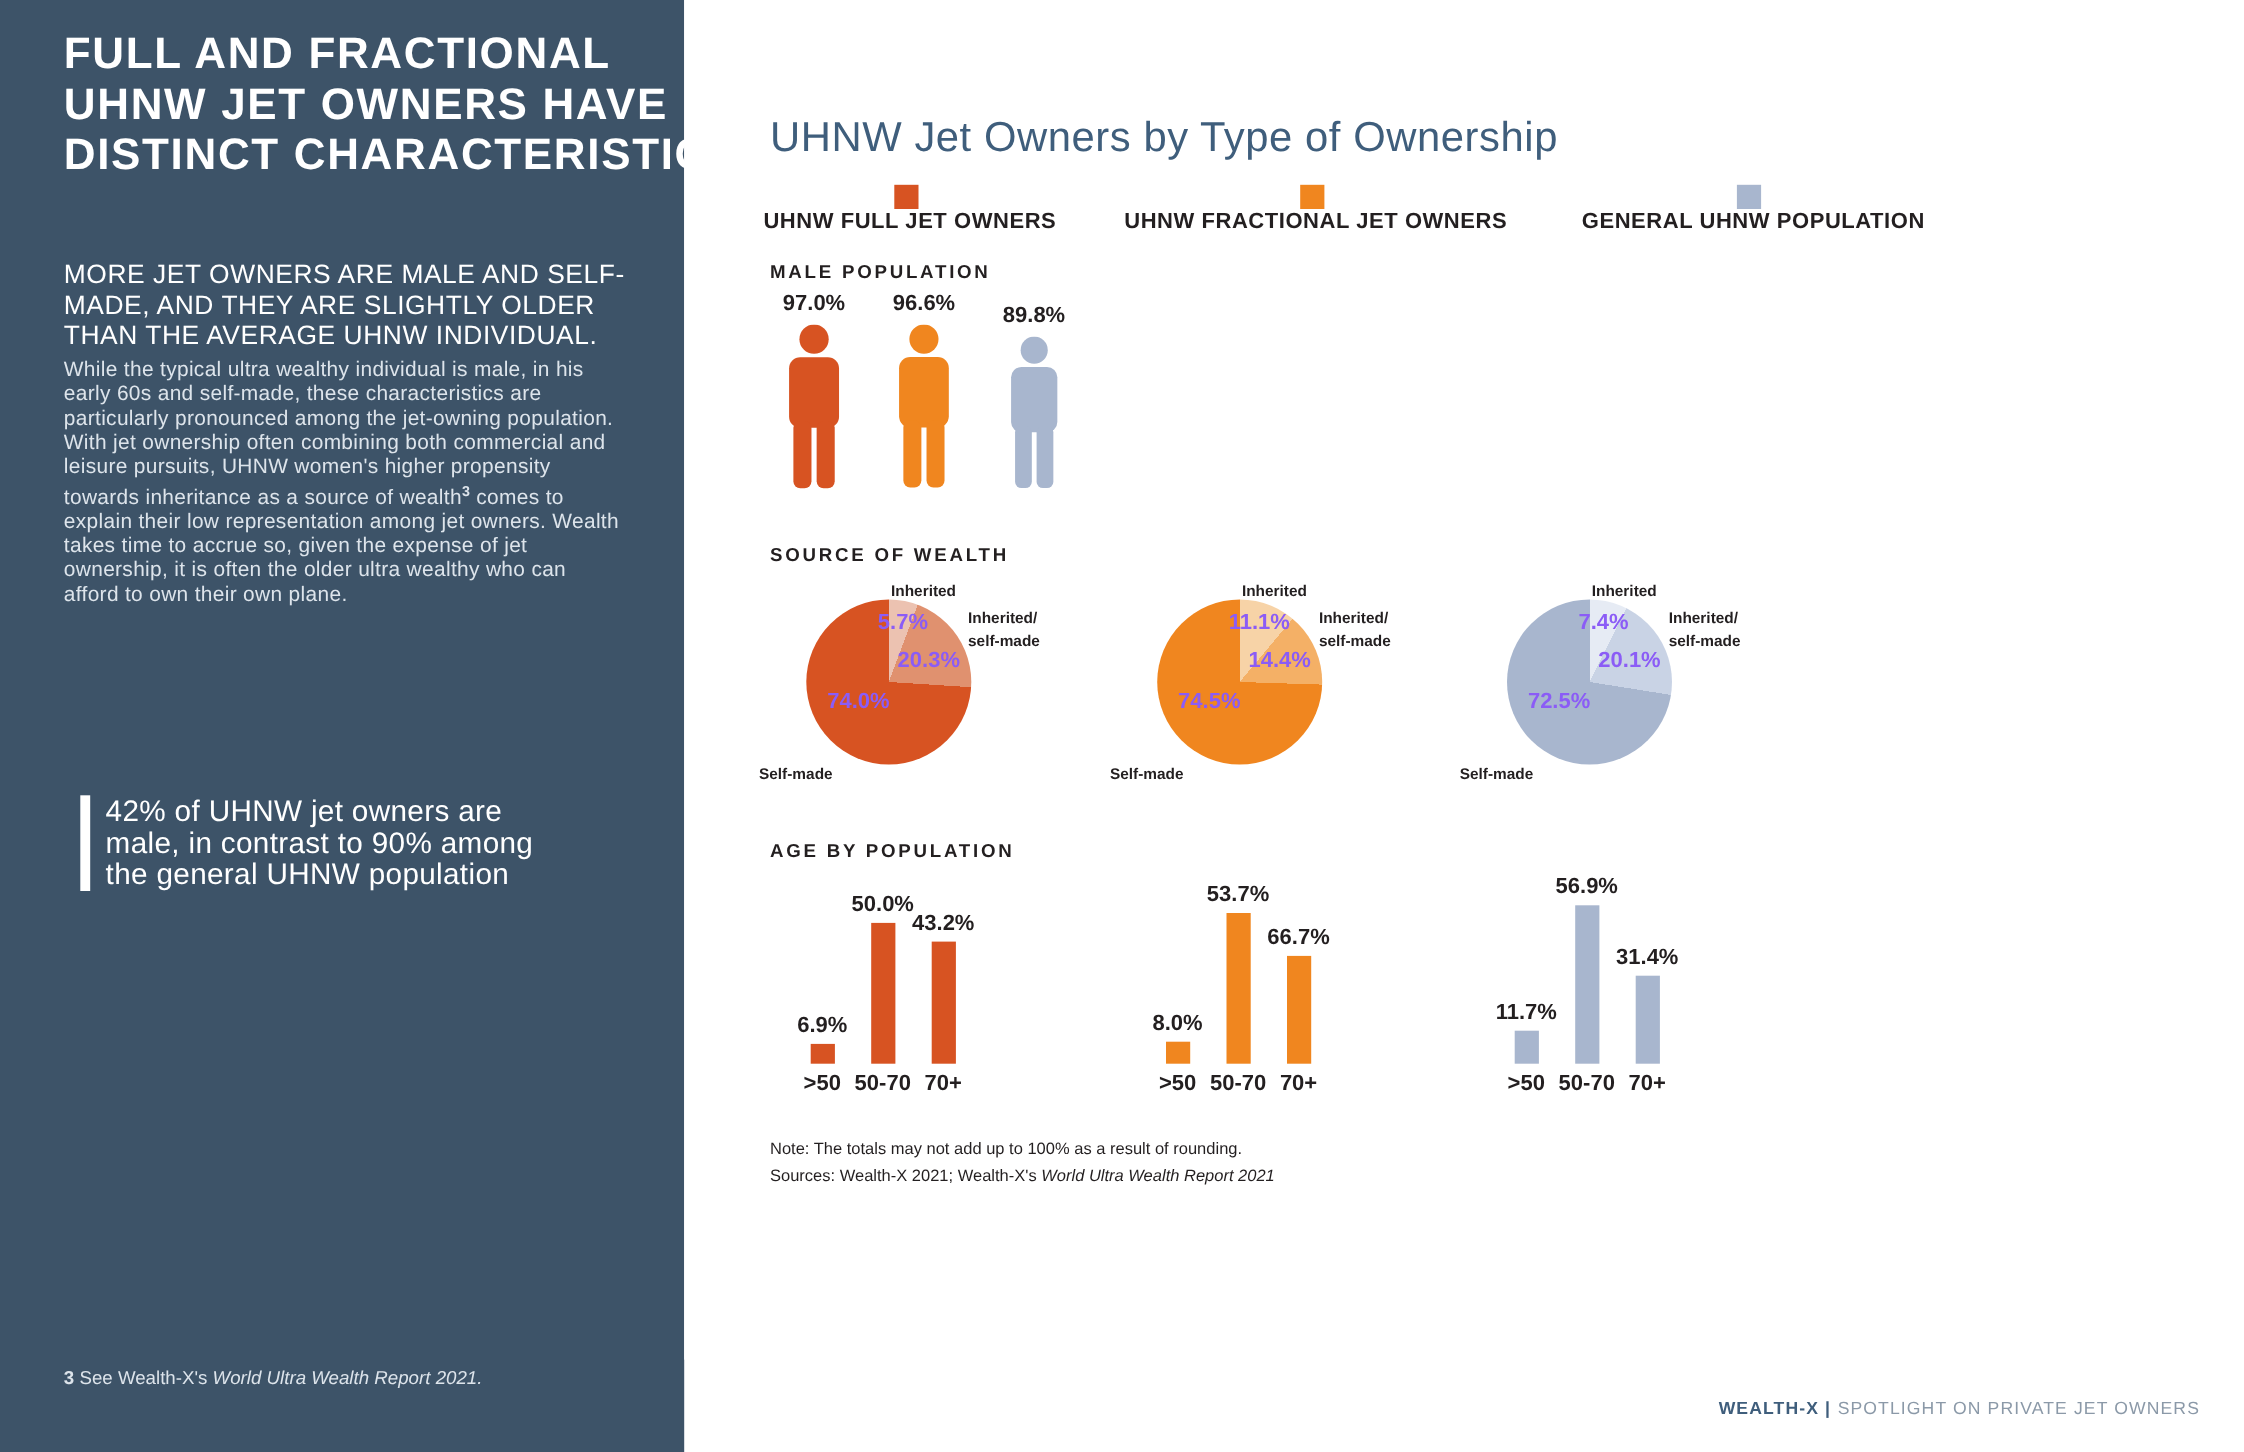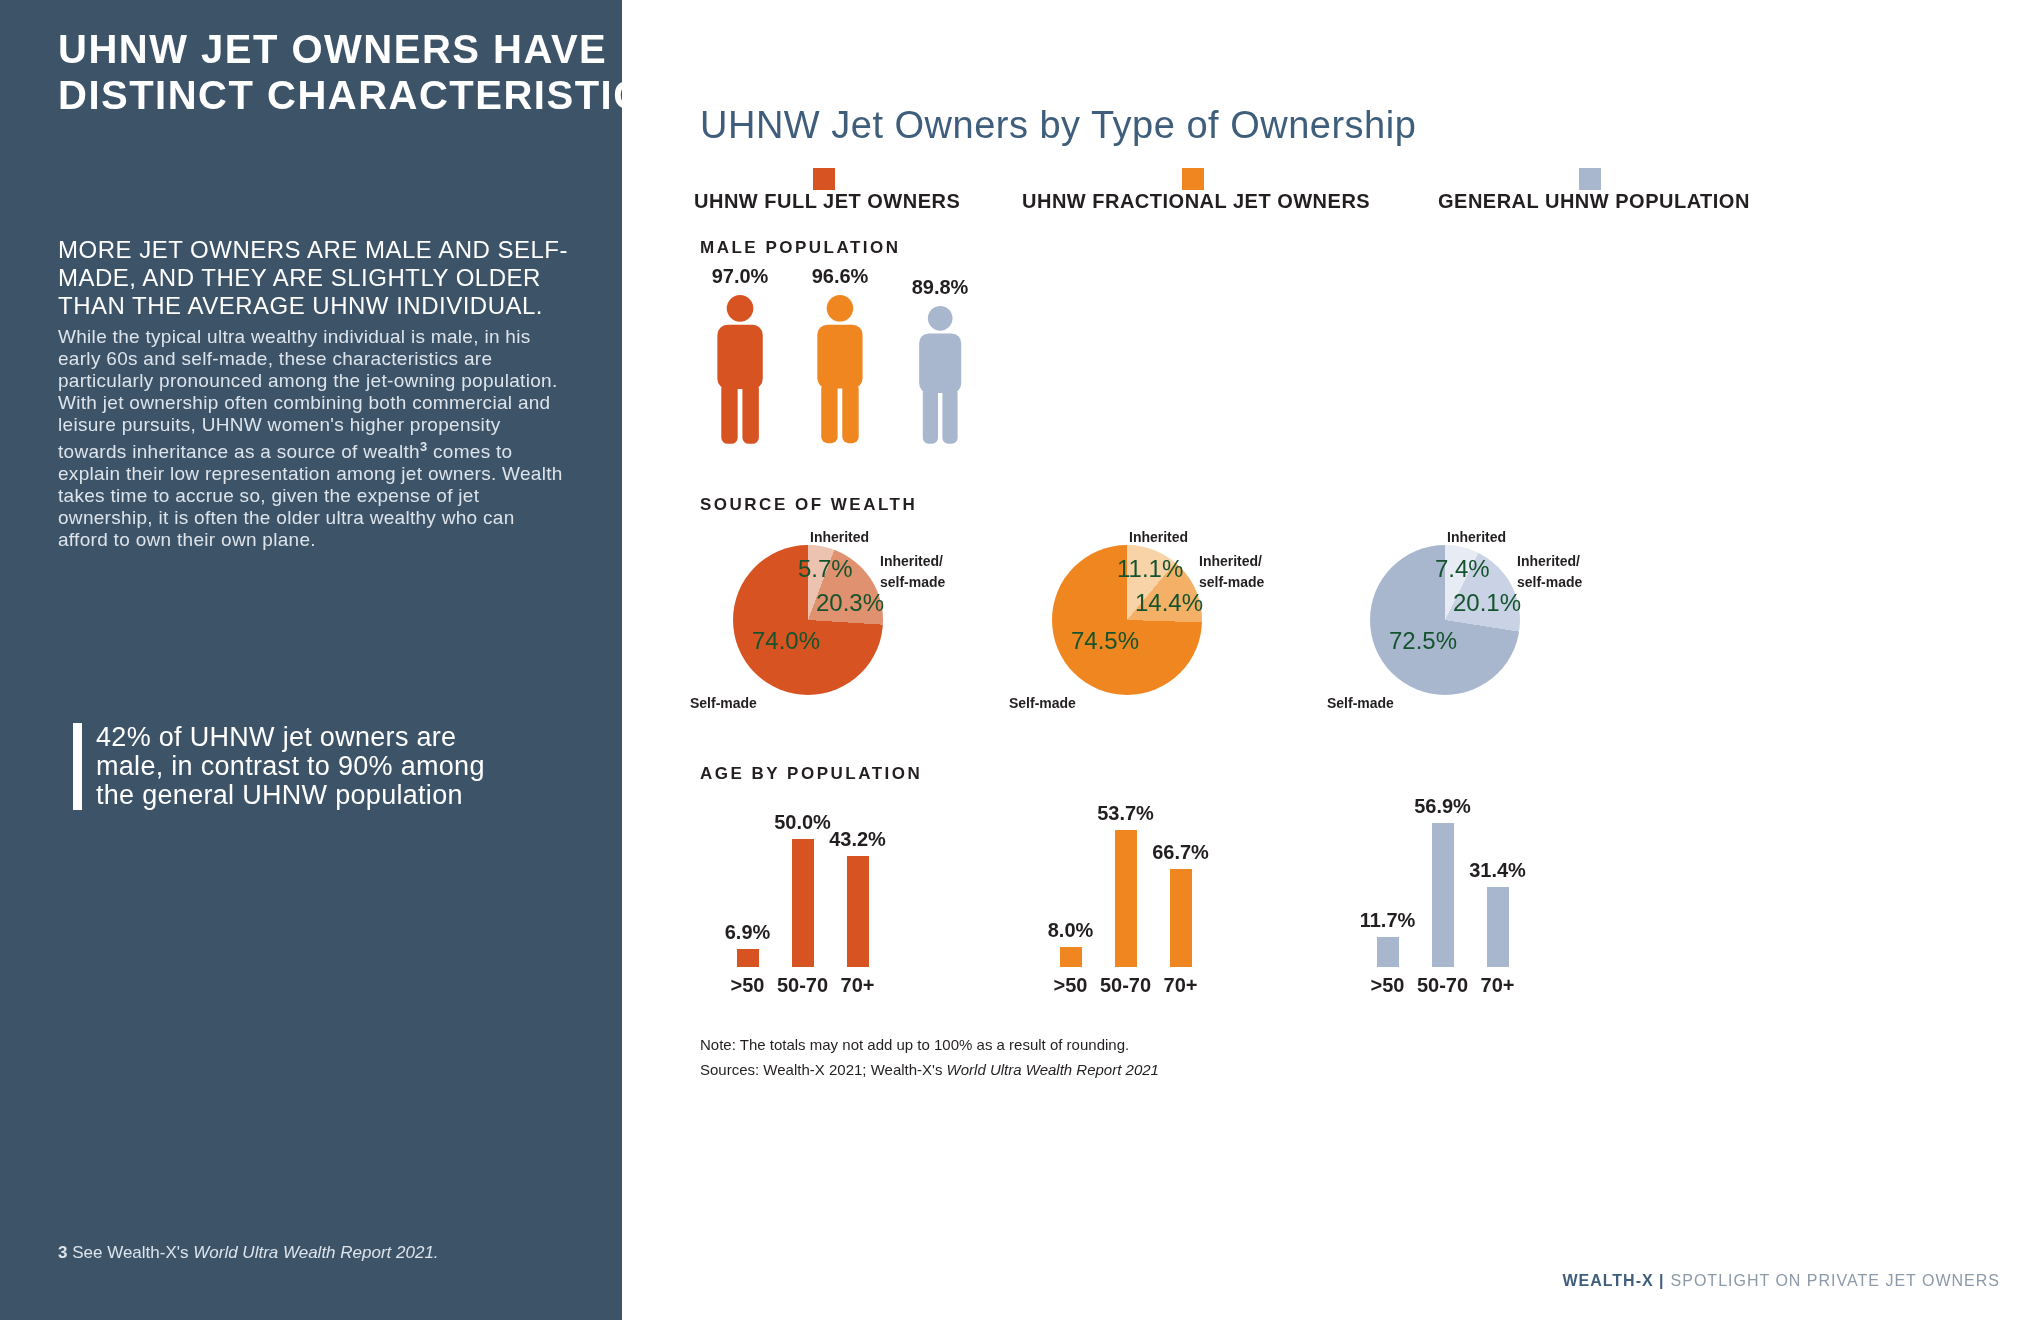--- a/index.html
+++ b/index.html
@@ -37,21 +37,21 @@
   .person-row { position:absolute; left:68px; top:270px; height:175px; display:flex; align-items:flex-end; }
   .person-item { width:100px; display:flex; flex-direction:column; align-items:center; justify-content:flex-end; }
   .person-val { font-size:20px; font-weight:700; color:#231f20; margin-bottom:7px; white-space:nowrap; }
   .person-svg { display:block; }
 
   
   .pie-block { position:absolute; top:525px; width:340px; height:200px; }
   .pie { position:absolute; left:43px; top:20px; width:150px; height:150px; border-radius:50%; }
   .pie-lbl { position:absolute; font-size:14px; font-weight:700; color:#231f20;
              line-height:21px; white-space:nowrap; }
-  .pie-val { position:absolute; font-size:24px; font-weight:400; color:#14532d; white-space:nowrap; }
+  .pie-val { position:absolute; font-size:20px; font-weight:700; color:#8b5cf6; white-space:nowrap; }
   .lbl-inherited    { left:120px; top:2px; }
   .val-inherited    { left:108px; top:30px; }
   .lbl-inhself      { left:190px; top:26px; }
   .val-inhself      { left:126px; top:64px; }
   .val-selfmade     { left:62px;  top:102px; }
   .lbl-selfmade     { left:0px;   top:168px; }
 
   
   .bar-chart { position:absolute; top:795px; height:200px; display:flex; }
   .bar-cell { width:55px; display:flex; flex-direction:column; align-items:center; justify-content:flex-end; }
@@ -65,20 +65,21 @@
 
   .m-footer { position:absolute; right:40px; top:1272px; font-size:16px; letter-spacing:1px;
               color:#8b99a8; white-space:nowrap; }
   .m-footer .brand { font-weight:700; color:#3f5e7c; margin-right:6px; }
 </style>
 </head>
 <body>
 
 <aside id="sidebar">
   <h1 class="sb-title">
+    <div>FULL AND FRACTIONAL</div>
     <div>UHNW JET OWNERS HAVE</div>
     <div>DISTINCT CHARACTERISTICS</div>
   </h1>
   <h2 class="sb-subhead">
     <div>MORE JET OWNERS ARE MALE AND SELF-</div>
     <div>MADE, AND THEY ARE SLIGHTLY OLDER</div>
     <div>THAN THE AVERAGE UHNW INDIVIDUAL.</div>
   </h2>
   <p class="sb-body"><span>While the typical ultra wealthy individual is male, in his early 60s and self-made, these characteristics are particularly pronounced among the jet-owning population. With jet ownership often combining both commercial and leisure pursuits, UHNW women's higher propensity towards inheritance as a source of wealth</span><sup>3</sup><span> comes to explain their low representation among jet owners. Wealth takes time to accrue so, given the expense of jet ownership, it is often the older ultra wealthy who can afford to own their own plane.</span></p>
   <blockquote class="sb-quote">

